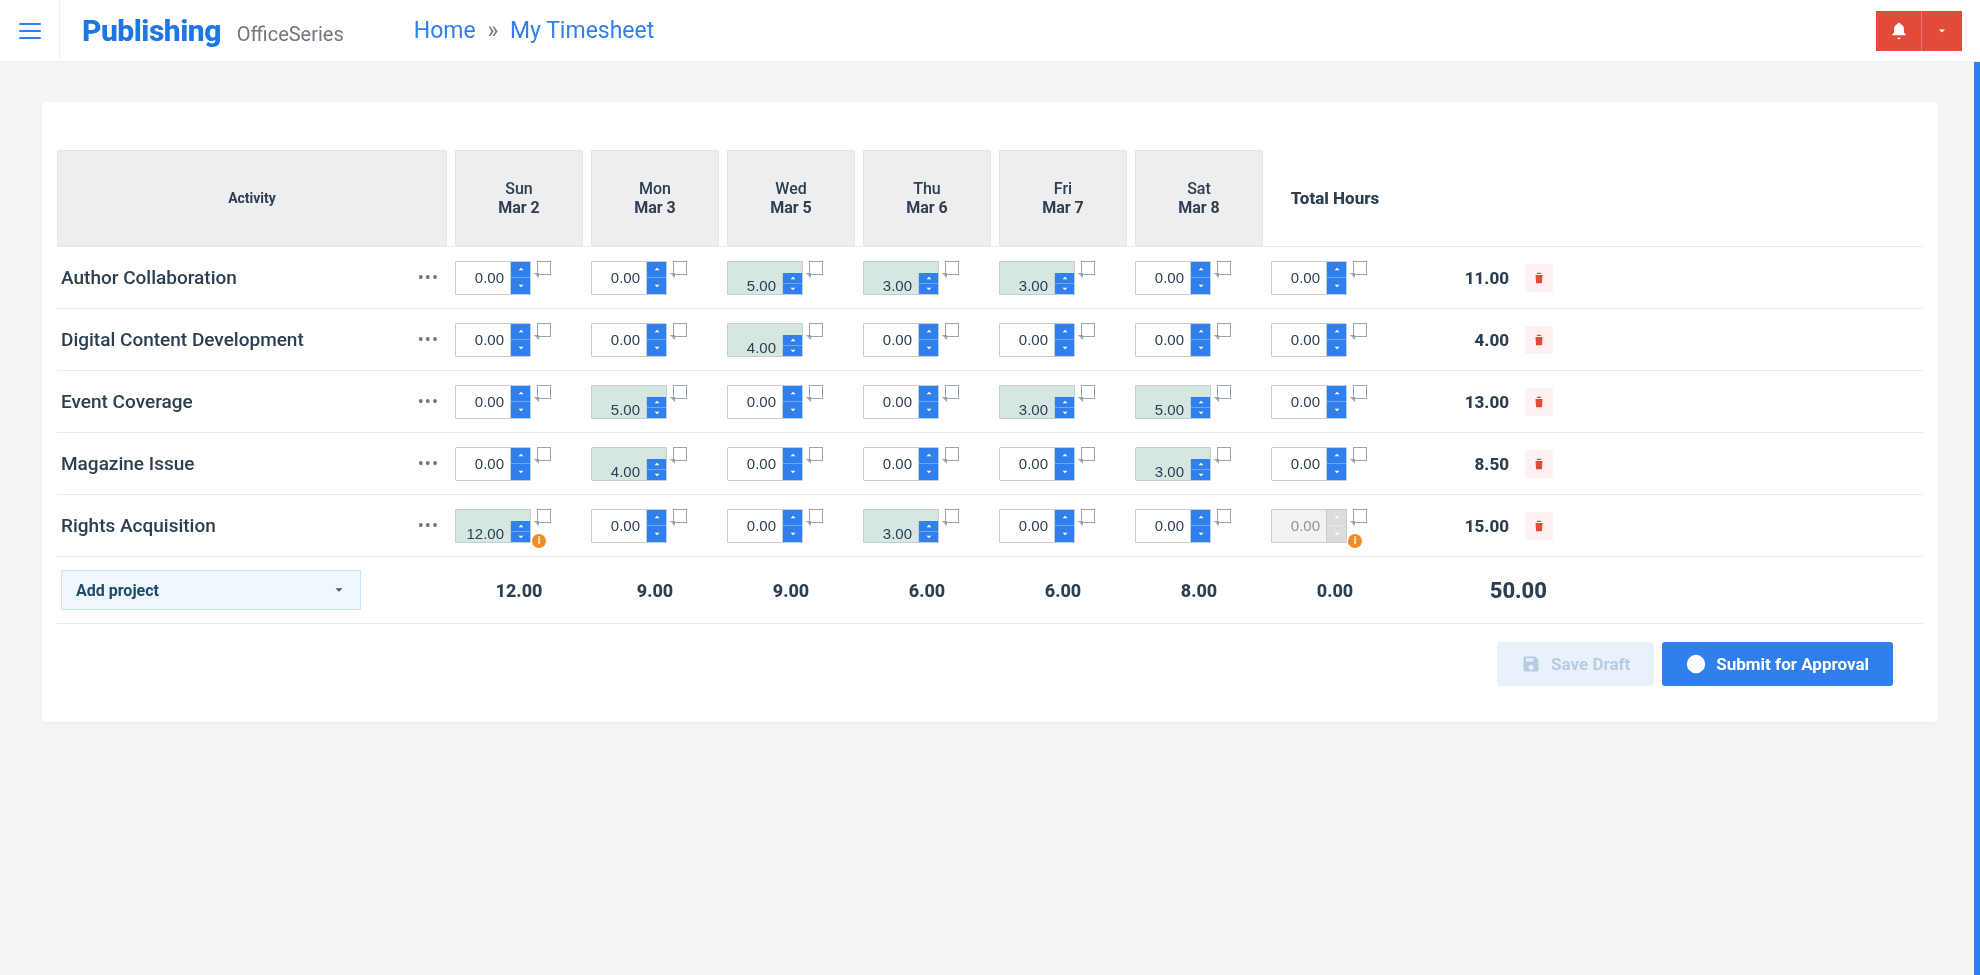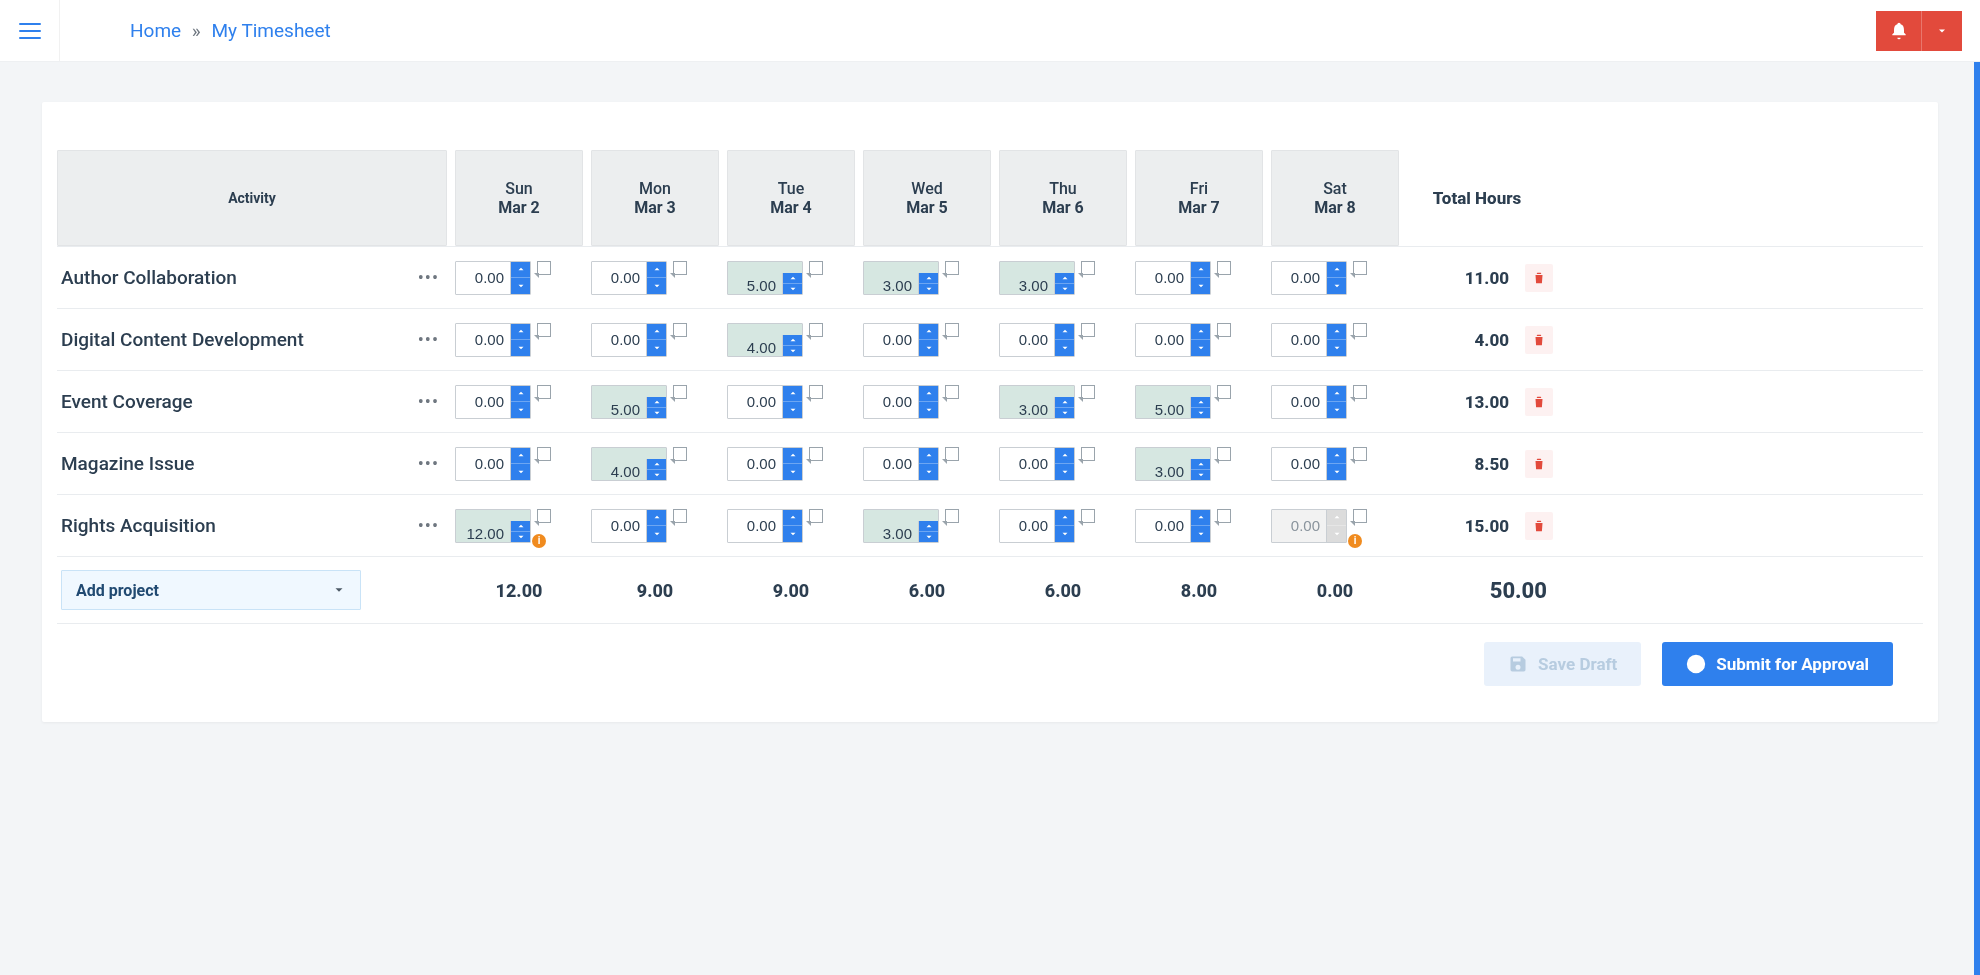--- a/index.html
+++ b/index.html
@@ -6,21 +6,21 @@
 body { font-family: -apple-system, "Segoe UI", Roboto, Arial, sans-serif; background:#f3f5f7; color:#2c3e50; }
 
 
 .header { height:62px; background:#fff; display:flex; align-items:center; padding:0 18px 0 0; border-bottom:1px solid #eef0f2; position:relative;}
 .menu-btn { width:60px; display:flex; align-items:center; justify-content:center; cursor:pointer; height:100%; border-right:1px solid #f1f1f1;}
 .menu-icon { width:22px; height:16px; display:flex; flex-direction:column; justify-content:space-between;}
 .menu-icon span { height:2px; background:#2f80ed; border-radius:2px;}
 .brand { display:flex; align-items:baseline; gap:16px; margin-left:22px;}
 .brand-main { font-weight:800; font-size:30px; color:#1e76e3; letter-spacing:-0.5px;}
 .brand-sub { font-size:20px; color:#6f7780; font-weight:400;}
-.breadcrumb { margin-left:70px; font-size:19px;}
+.breadcrumb { margin-left:70px; font-size:23px;}
 .breadcrumb a { color:#2f80ed; text-decoration:none;}
 .breadcrumb .sep { color:#6f7780; margin:0 6px;}
 .header-right { margin-left:auto; display:flex; }
 .alert-btn { width:46px; height:40px; background:#e24a3c; display:flex; align-items:center; justify-content:center; border-right:1px solid rgba(255,255,255,0.25);}
 .alert-dd { width:40px; height:40px; background:#e24a3c; display:flex; align-items:center; justify-content:center;}
 .bell-icon { width:20px; height:20px; fill:#fff;}
 .chev-down-white { width:12px; height:12px; fill:#fff;}
 
 
 .card { margin:40px 42px; background:#fff; border-radius:2px; box-shadow:0 1px 3px rgba(0,0,0,0.05); padding:48px 5px 28px 5px;}
@@ -61,40 +61,44 @@
 .total-cell { font-weight:800; text-align:right; font-size:17px; padding-right:8px;}
 
 
 .row.footer { border-top:1px solid #e9ecef; border-bottom:1px solid #e9ecef; min-height:68px;}
 .add-project { display:flex; align-items:center; justify-content:space-between; padding:0 14px; width:300px; height:40px; border:1px solid #c9e3f7; background:#f0f8ff; color:#214a72; font-weight:700; font-size:16px; cursor:pointer; border-radius:1px;}
 .add-project svg { fill:#4d5a66;}
 .sum-cell { font-weight:800; font-size:18px; text-align:center;}
 .grand-total { font-weight:800; font-size:22px; text-align:right; padding-right:8px;}
 
 
-.actions { display:flex; gap:21px; justify-content:flex-end; padding:18px 40px 8px 0;text-align:center;}
+.actions { display:flex; gap:8px; justify-content:flex-end; padding:18px 40px 8px 0;text-align:center;}
 .btn { height:44px; padding:0 24px; border-radius:3px; display:flex; align-items:center; gap:10px; font-weight:700; font-size:17px; cursor:pointer;}
 .btn.save { background:#e9f1fb; color:#b7cce0;}
 .btn.submit { background:#2f80ed; color:#fff;}
 .btn svg { width:20px; height:20px;}
 .btn.save svg { fill:#b7cce0;}
 .btn.submit svg { fill:#fff; stroke:#fff;}
 
 .scroll-edge { position:fixed; right:0; top:62px; bottom:0; width:6px; background:#2f80ed;}
 </style>
 </head>
 <body>
 
 <div class="header">
   <div class="menu-btn">
     <div class="menu-icon">
         <span></span>
         <span></span>
         <span></span>
       </div>
+  </div>
+  <div class="brand">
+    <span class="brand-main">Publishing</span>
+    <span class="brand-sub">OfficeSeries</span>
   </div>
   <div class="breadcrumb">
     <a href="#">Home</a>
     <span class="sep">»</span>
     <a href="#">My Timesheet</a>
   </div>
   <div class="header-right">
     <div class="alert-btn">
       <svg class="bell-icon" viewBox="0 0 24 24">
           <path d="M12 2a2 2 0 00-2 2c-3 1-4 3-4 7v3l-2 2v1h16v-1l-2-2v-3c0-4-1-6-4-7a2 2 0 00-2-2zm0 20a2 2 0 002-2h-4a2 2 0 002 2z"></path>
@@ -115,24 +119,20 @@
 
     <div class="hcell">
         <span class="day">Sun</span>
         <span>Mar 2</span>
       </div>
       <div class="hcell">
         <span class="day">Mon</span>
         <span>Mar 3</span>
       </div>
       <div class="hcell">
-        <span class="day">Tue</span>
-        <span>Mar 4</span>
-      </div>
-      <div class="hcell">
         <span class="day">Wed</span>
         <span>Mar 5</span>
       </div>
       <div class="hcell">
         <span class="day">Thu</span>
         <span>Mar 6</span>
       </div>
       <div class="hcell">
         <span class="day">Fri</span>
         <span>Mar 7</span>

